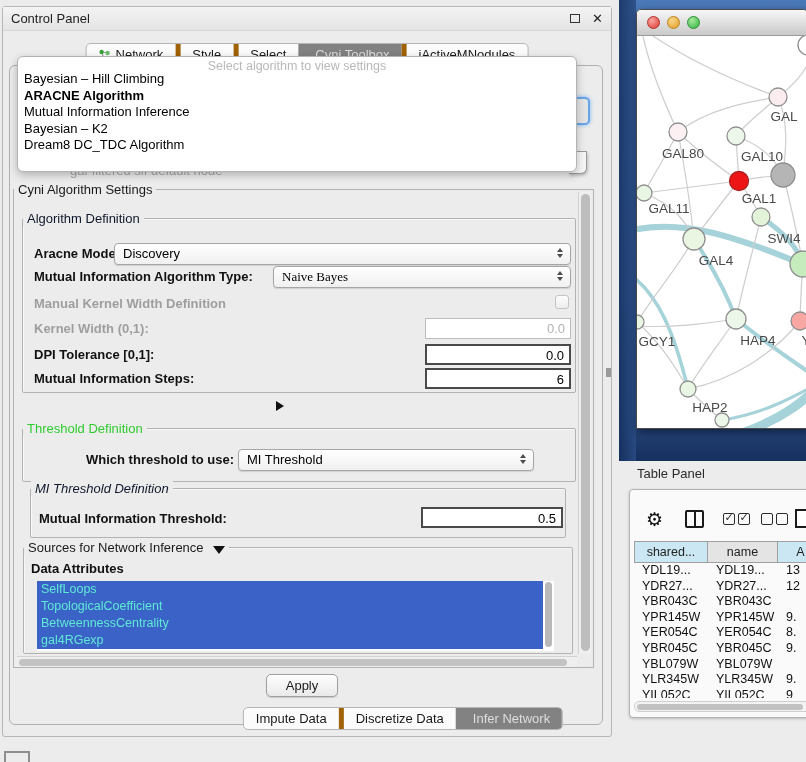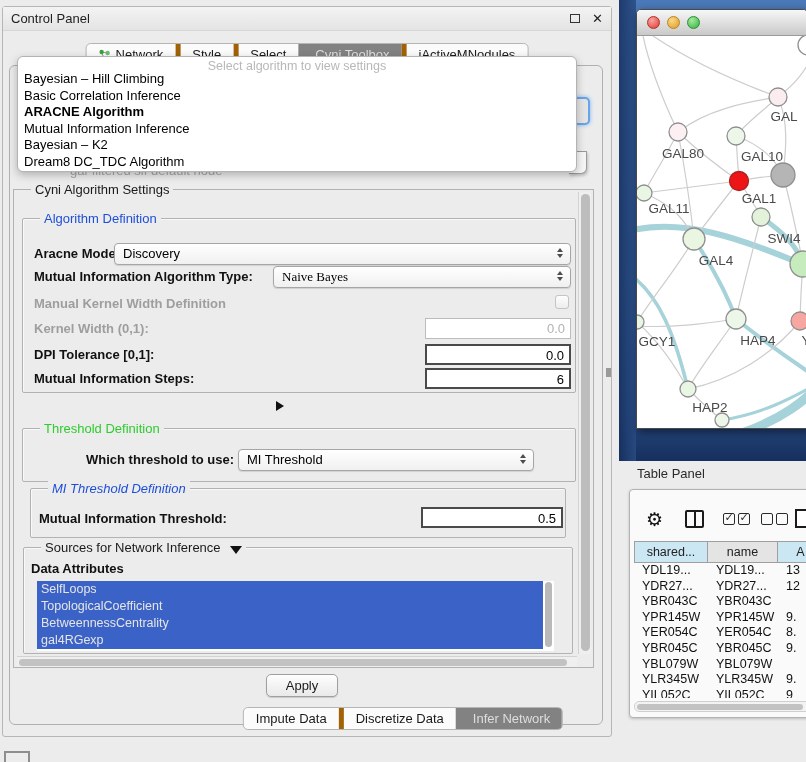--- a/index.html
+++ b/index.html
@@ -42,25 +42,25 @@
   .frag-focus { position:absolute; left:575px; top:97px; width:15px; height:28px; z-index:4;
                 background:#e4e4e4; border:2px solid #68a4e8; border-left:none;
                 border-radius:0 5px 5px 0; box-shadow:0 0 4px #7fb4ef; }
   .frag-combo2 { position:absolute; left:569px; top:151px; width:18px; height:23px; z-index:4;
                  background:#f6f6f6; border:1px solid #9a9a9a; border-left:none;
                  border-radius:0 0 6px 0; box-shadow:1px 2px 3px rgba(0,0,0,.2); }
 
   
   .settings { position:absolute; left:13px; top:189px; width:581px; height:479px;
               border:1px solid #b2b2b2; background:#ececec; }
-  .gtitle { position:absolute; top:-8px; left:17px; background:#ececec; padding:0 4px;
+  .gtitle { position:absolute; top:-8px; left:0; background:#ececec; padding:0 4px;
             font-size:13px; white-space:nowrap; }
   .group { position:absolute; border:1px solid #b2b2b2; border-radius:2px;
            box-shadow:inset 1px 1px 0 rgba(255,255,255,.65); }
-  .blue-t { color:#1d4ed8; }
+  .blue-t { color:#0f172a; }
   .green-t { color:#2ecc2e; }
   .lblb { font-weight:bold; font-size:13px; color:#111; position:absolute; }
   .dis { color:#9e9e9e !important; }
   .field { position:absolute; background:#fff; height:21px; font-size:13px;
            text-align:right; padding:2px 5px 0 4px; }
   .field.on { border:2px solid #4a4a4a; color:#000; }
   .field.off { border:1px solid #bcbcbc; color:#b2b2b2; }
   .combo { position:absolute; height:22px; background:linear-gradient(#ffffff,#f0f0f0);
            border:1px solid #a6a6a6; border-radius:4px; font-size:13px;
            padding:2px 22px 0 8px; color:#000; box-shadow:0 1px 1px rgba(0,0,0,.12); }
@@ -70,21 +70,21 @@
   .spin .d { border-top:4.5px solid #4c4c4c; }
   .chk { position:absolute; width:14px; height:14px; border:1px solid #c4c4c4; border-radius:3px;
          background:linear-gradient(#fdfdfd,#ededed); }
   .tri-r { display:inline-block; width:0; height:0; border-top:5.5px solid transparent;
            border-bottom:5.5px solid transparent; border-left:8px solid #111;
            position:absolute; }
   .tri-d { display:inline-block; width:0; height:0; border-left:6px solid transparent;
            border-right:6px solid transparent; border-top:8px solid #111; position:absolute; }
 
   .attr-list { position:absolute; background:#fff; }
-  .attr-item { height:17px; line-height:17px; padding-left:4px; color:#e5e5e5; font-size:12.5px;
+  .attr-item { height:17px; line-height:17px; padding-left:4px; color:#5eead4; font-size:12.5px;
                background:#3b63c7; width:calc(100% - 11px); }
   .vsb { position:absolute; width:13px; background:#efefef; border-left:1px solid #d2d2d2; }
   .vsb .th { position:absolute; left:1.5px; right:1.5px; top:2px; bottom:3px;
              background:#bdbdbd; border-radius:5px; }
   .hsb { position:absolute; height:11px; background:#efefef; border-top:1px solid #d2d2d2; }
   .hsb .th { position:absolute; top:1.5px; bottom:1.5px; left:2px; right:10px;
              background:#c2c2c2; border-radius:5px; }
   .list-sb { position:absolute; right:1px; top:0; width:9px; height:100%; background:#fff; }
   .list-sb .th { position:absolute; left:1px; right:1px; top:1px; bottom:4px;
                  background:#b9b9b9; border-radius:4px; }
@@ -179,21 +179,20 @@
   <div class="cp-outer"></div>
 </div>
 
 <div class="frag-focus"></div>
 <div class="frag-combo2"></div>
 <div class="ghost-text">gal-filtered sif default node</div>
 
 <div class="popup">
   <div class="hint">Select algorithm to view settings</div>
   <div class="item">Bayesian – Hill Climbing</div>
-  <div class="item">Basic Correlation Inference</div>
   <div class="item bold">ARACNE Algorithm</div>
   <div class="item">Mutual Information Inference</div>
   <div class="item">Bayesian – K2</div>
   <div class="item">Dream8 DC_TDC Algorithm</div>
 </div>
 
 <div class="settings">
   <span class="gtitle">Cyni Algorithm Settings</span>
 
   <div class="group" style="left:8px; top:28px; width:554px; height:175px;">

